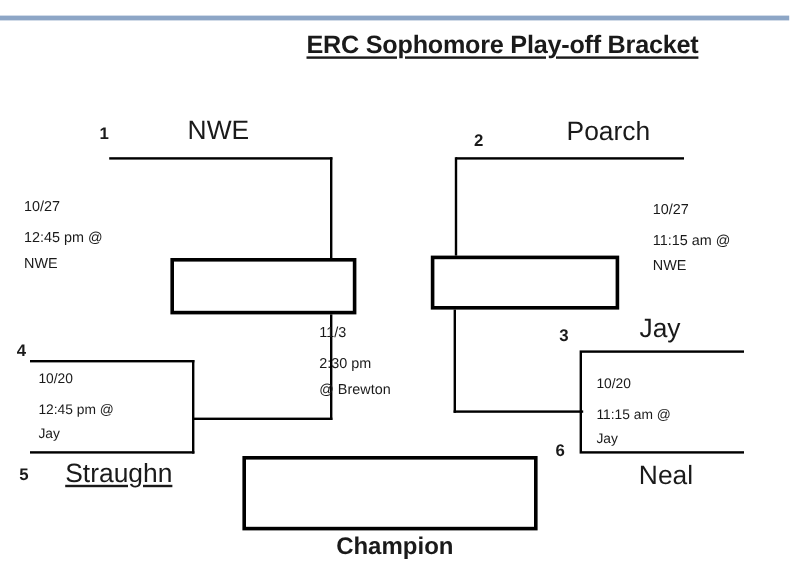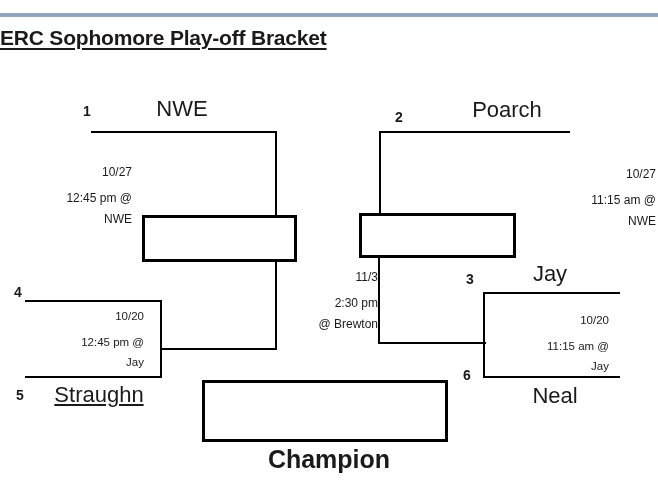--- a/index.html
+++ b/index.html
@@ -2,35 +2,35 @@
 <html><head>
 <meta charset="utf-8">
 <style>
   html,body{margin:0;padding:0;background:#fff;}
   #stage{
     position:relative;width:658px;height:490px;background:#ffffff;
     font-family:"Liberation Sans",sans-serif;color:#1a1a1a;overflow:hidden;
   }
   .accent-top{position:absolute;left:0;top:13px;width:658px;height:4px;background:#8da6c6;}
   .title{
-    position:absolute;left:0;top:26px;width:582px;text-align:left;
+    position:absolute;left:0;top:26px;width:582px;text-align:right;
     font-size:21px;font-weight:bold;text-decoration:underline;
     text-underline-offset:3px;letter-spacing:-0.2px;
   }
   .line{position:absolute;background:#000;}
   .box{position:absolute;border:3px solid #000;background:#fff;box-sizing:border-box;}
   .seed{position:absolute;font-size:14px;font-weight:bold;}
   .team{position:absolute;font-size:22px;text-align:center;}
-  .ginfo{position:absolute;width:112px;text-align:right;font-size:12px;line-height:1.2;}
+  .ginfo{position:absolute;width:112px;text-align:left;font-size:12px;line-height:1.2;}
   .ginfo .date{margin:0 0 12px 0;}
   .ginfo .time{margin:0 0 6px 0;}
   .ginfo .venue{margin:0;}
   .champ{
     position:absolute;left:229px;top:445px;width:200px;text-align:center;
-    font-size:25px;font-weight:bold;
+    font-size:20px;font-weight:bold;
   }
 </style>
 </head>
 <body>
 
 <div id="stage">
 
   <div class="accent-top"></div>
 
   <div class="title">ERC Sophomore Play-off Bracket</div>

